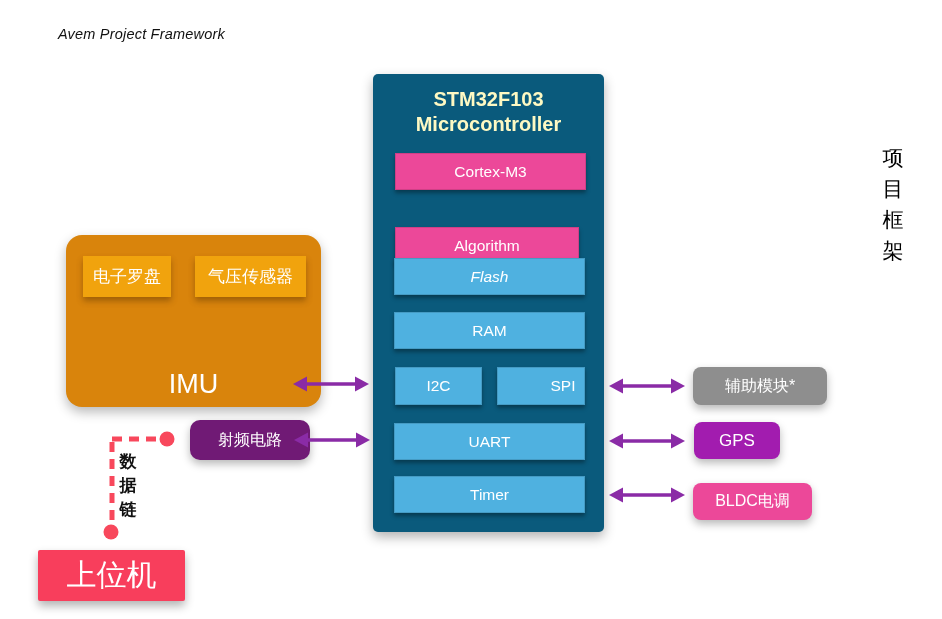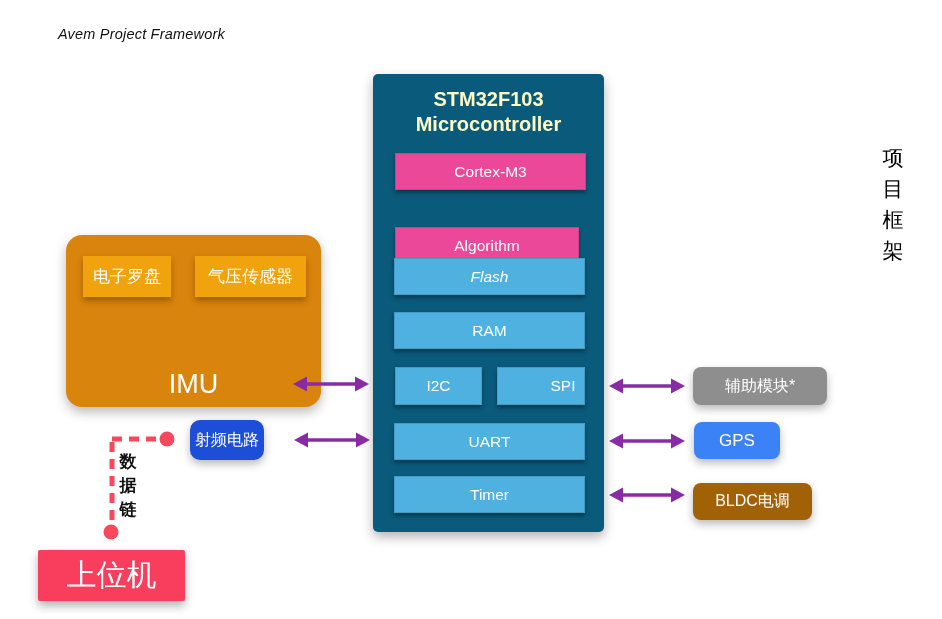--- a/index.html
+++ b/index.html
@@ -42,24 +42,24 @@
           background:#f1a30d;color:#fff;font-size:17px;box-shadow:0 4px 6px rgba(90,50,0,.45);}
   .s-compass{left:17px;top:21px;width:88px;height:41px;}
   .s-baro{left:129px;top:21px;width:111px;height:41px;}
   .s-accel{left:17px;top:78px;width:218px;height:41px;}
   .imu-label{position:absolute;bottom:7px;left:0;width:100%;text-align:center;
              color:#fff;font-size:27px;}
 
   
   .module{display:flex;align-items:center;justify-content:center;color:#fff;
           box-shadow:0 4px 8px rgba(0,0,0,.28);}
-  .rf  {left:190px;top:420px;width:74px;height:40px;background:#1d4ed8;border-radius:10px;font-size:16px;}
+  .rf  {left:190px;top:420px;width:120px;height:40px;background:#701a75;border-radius:10px;font-size:16px;}
   .aux {left:693px;top:367px;width:134px;height:38px;background:#8e8e8e;border-radius:8px;font-size:16px;}
-  .gps {left:694px;top:422px;width:86px;height:37px;background:#3b82f6;border-radius:8px;font-size:17px;}
-  .bldc{left:693px;top:483px;width:119px;height:37px;background:#a16207;border-radius:8px;font-size:16px;}
+  .gps {left:694px;top:422px;width:86px;height:37px;background:#a21caf;border-radius:8px;font-size:17px;}
+  .bldc{left:693px;top:483px;width:119px;height:37px;background:#ec4899;border-radius:8px;font-size:16px;}
 
   
   .host{left:38px;top:550px;width:147px;height:51px;background:#f83e5c;border-radius:2px;
         display:flex;align-items:center;justify-content:center;color:#fff;font-size:30px;
         box-shadow:0 5px 10px rgba(0,0,0,.30);}
 
   
   .arrow svg{display:block;}
   .a-imu {left:293px;top:374px;}
   .a-rf  {left:294px;top:430px;}

